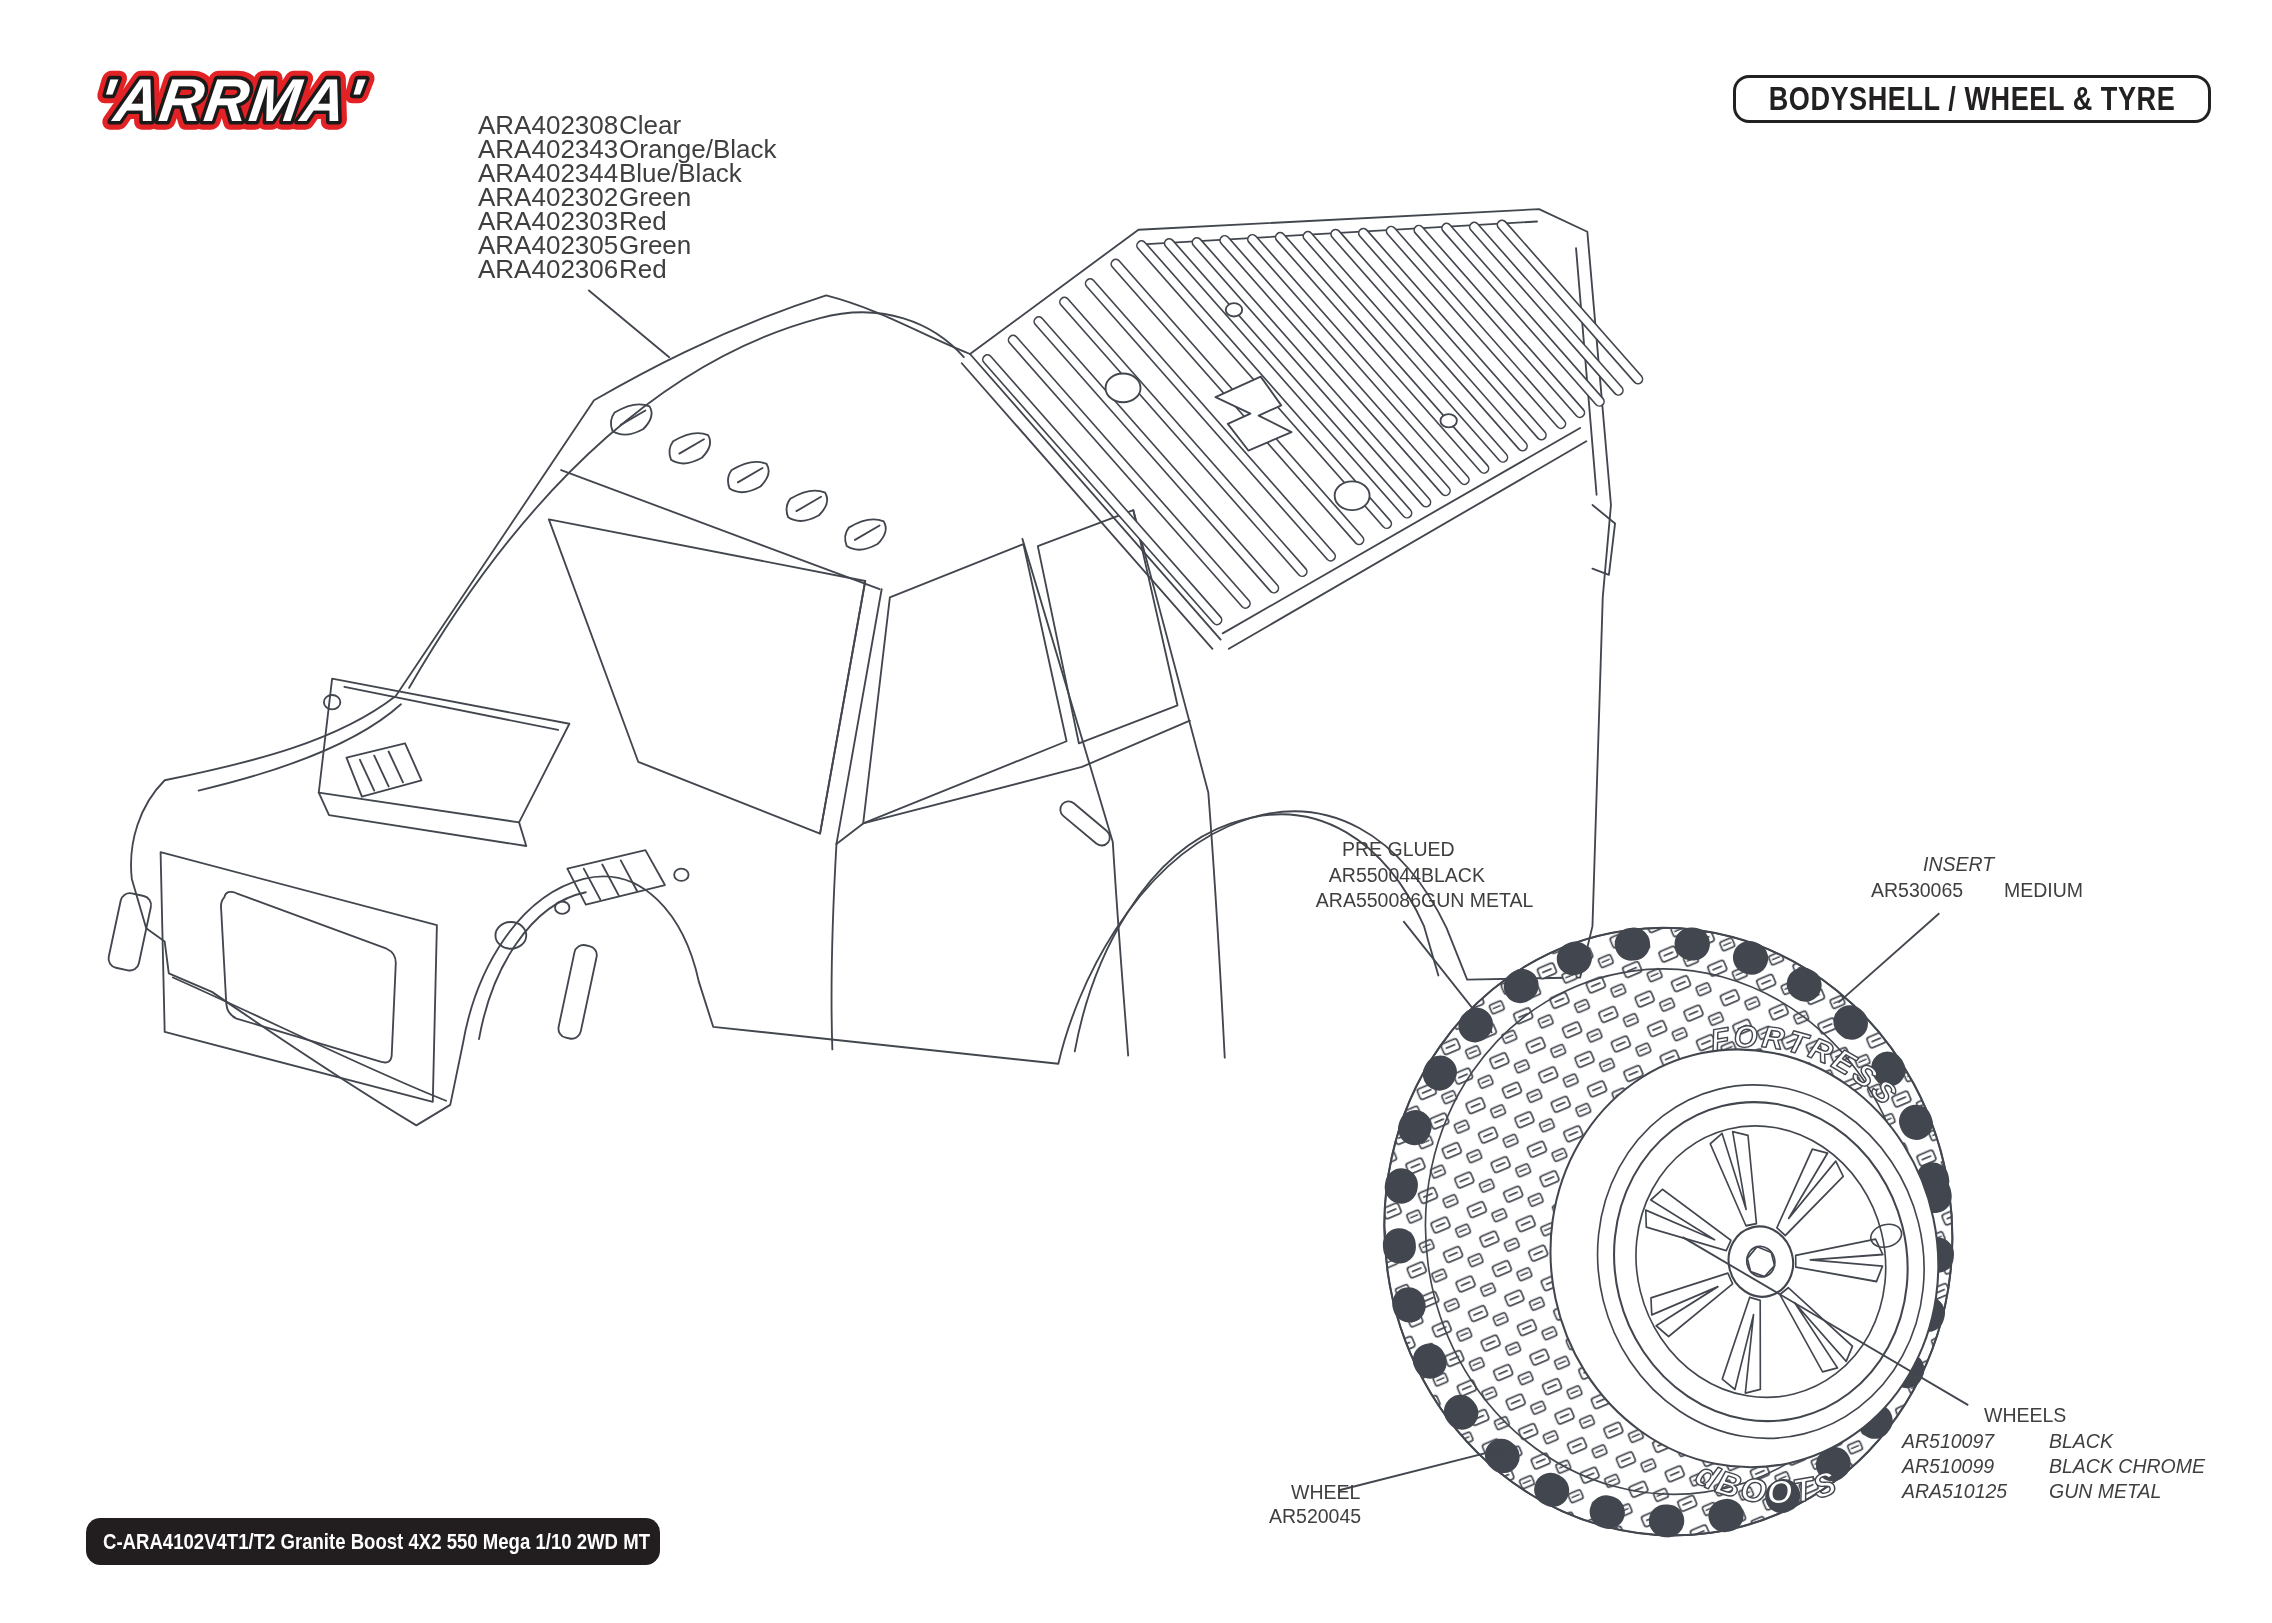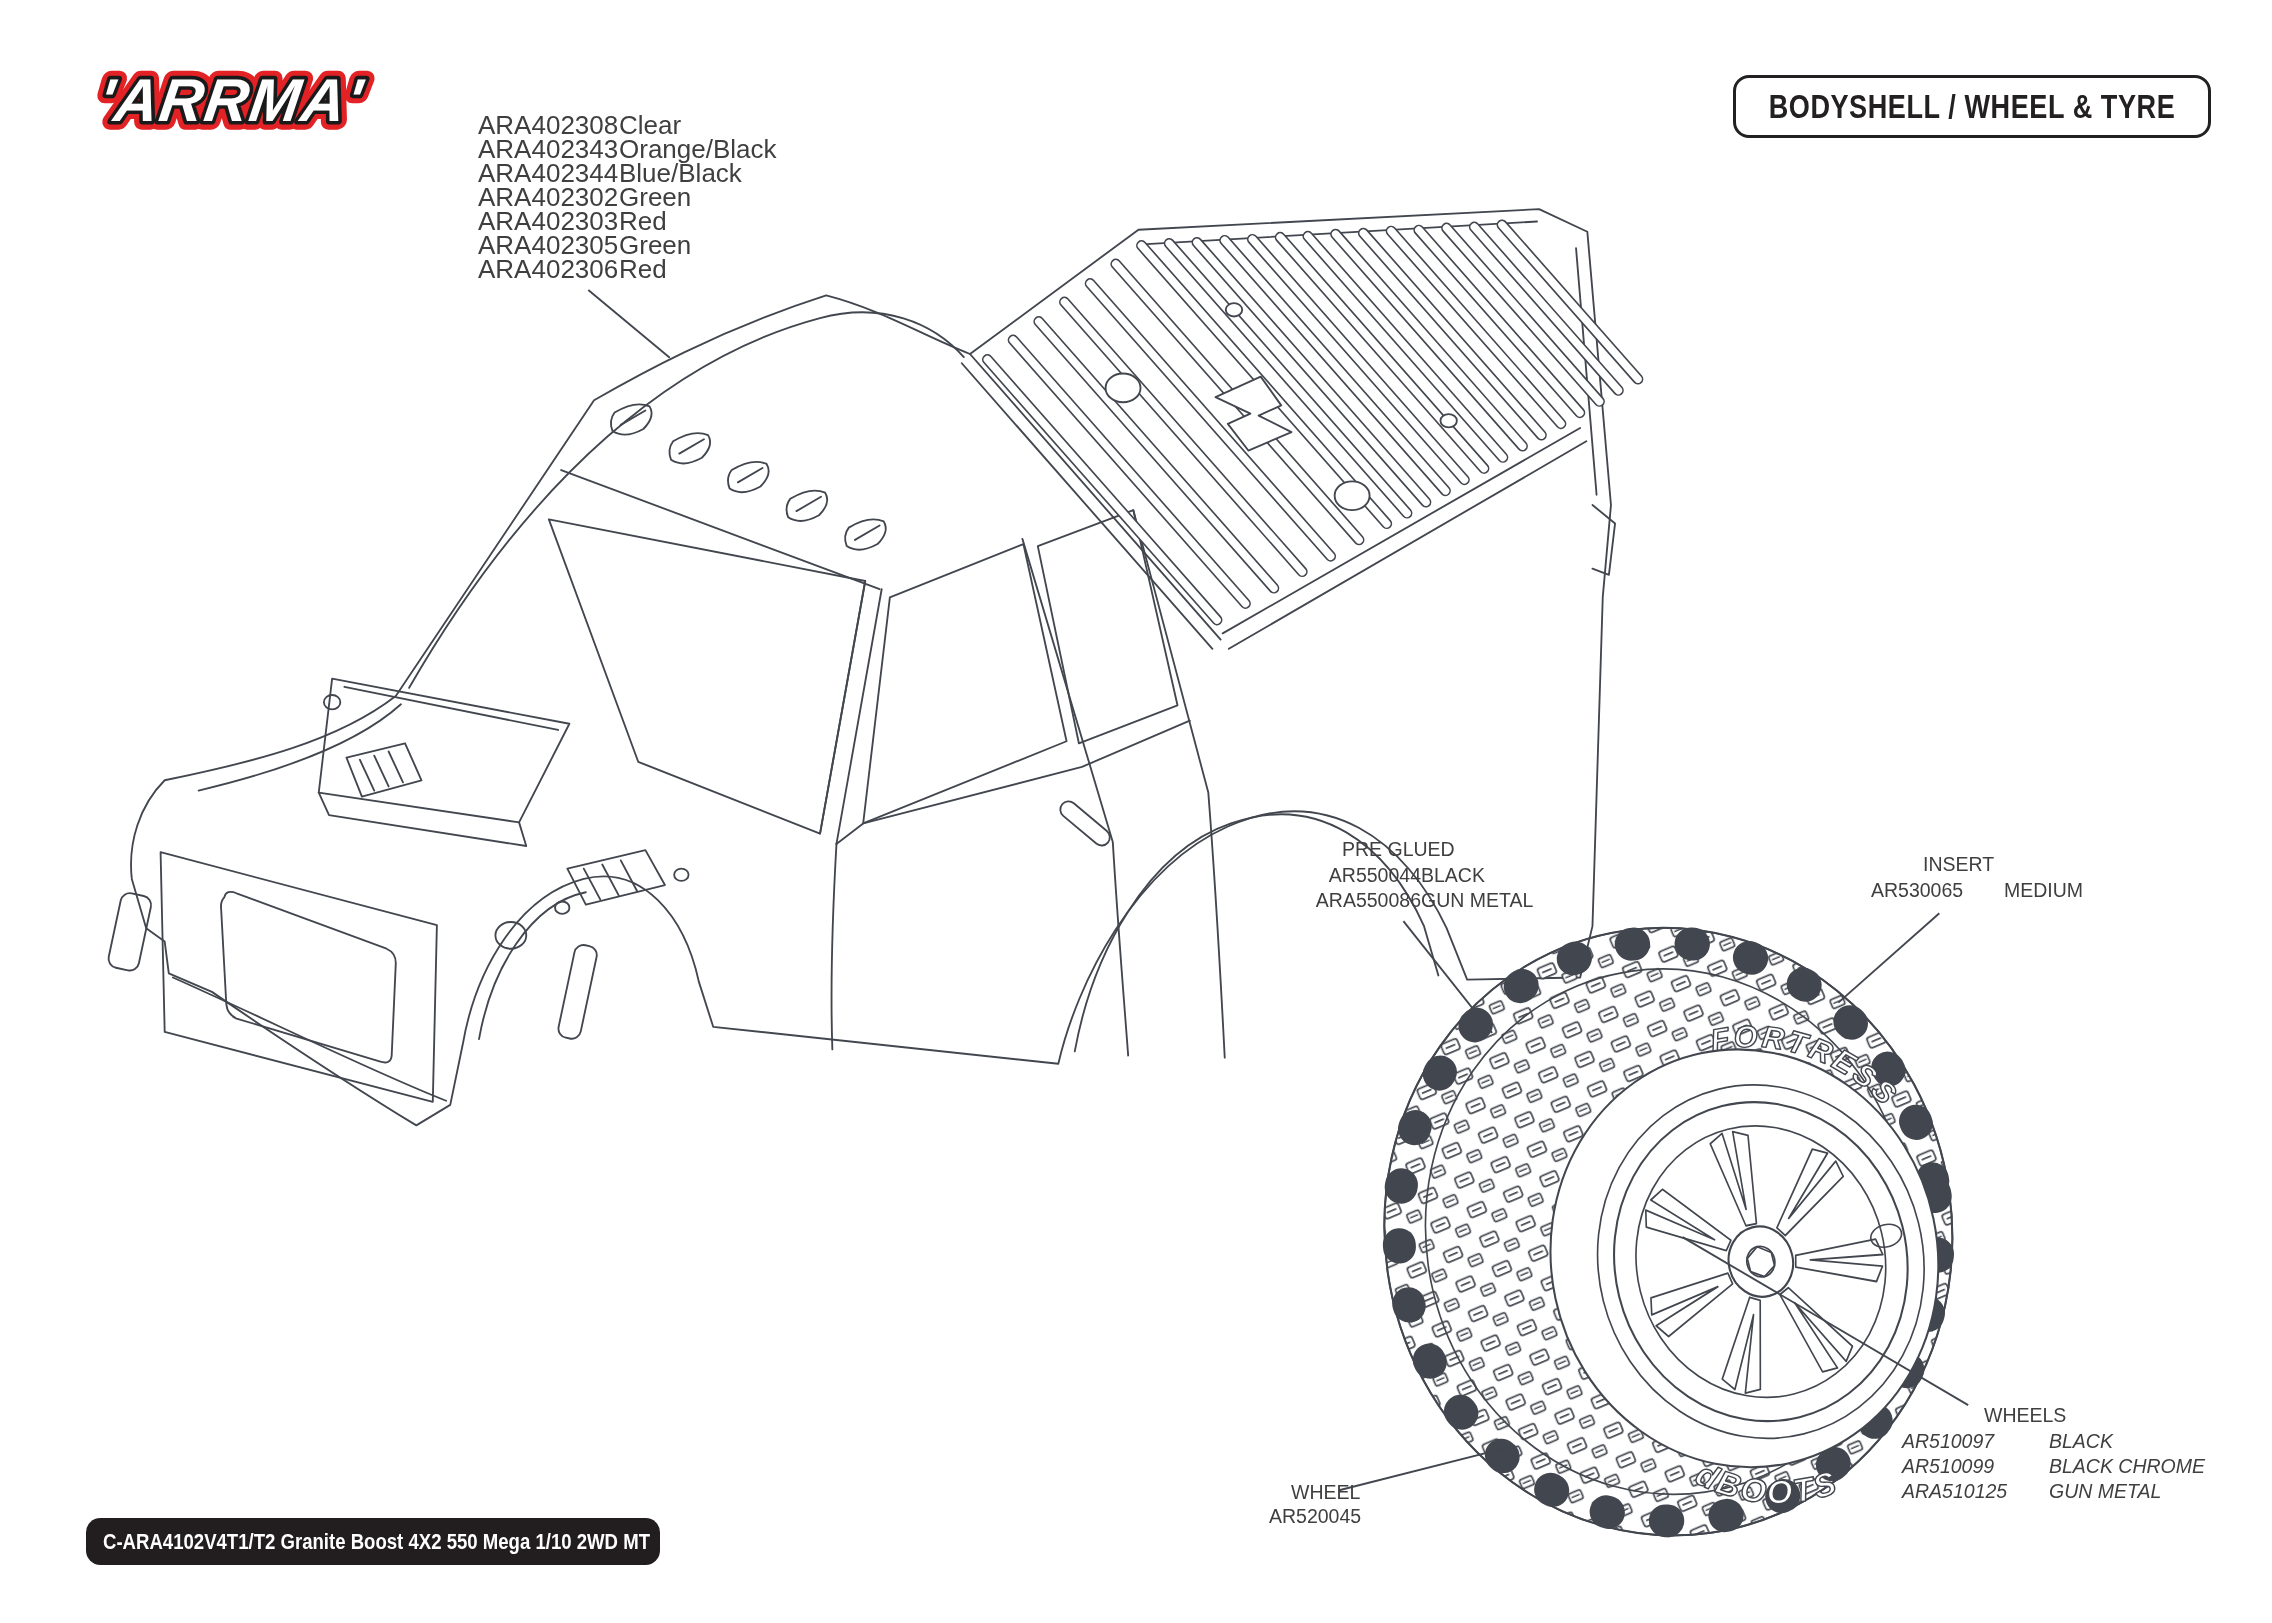--- a/index.html
+++ b/index.html
@@ -6,38 +6,38 @@
   body{
     width:2273px;height:1623px;position:relative;background:#ffffff;overflow:hidden;
     font-family:"Liberation Sans","DejaVu Sans",sans-serif;color:#3f3f3f;
   }
   .abs{position:absolute;}
   svg{display:block;overflow:visible;}
   
   #logo{left:85px;top:66px;width:335px;height:69px;}
   
   #title-box{
-    left:1733px;top:75px;width:478px;height:63px;box-sizing:border-box;
+    left:1733px;top:75px;width:478px;height:48px;box-sizing:border-box;
     border:3.6px solid #232022;border-radius:16px;background:#fff;
     display:flex;align-items:center;justify-content:center;
   }
   #title-box .t{
     font-weight:bold;font-size:33px;color:#232022;letter-spacing:0.7px;white-space:nowrap;
     transform:scaleX(0.82);
   }
   
   #bodyshell-list{left:478px;top:113px;font-size:26px;line-height:24px;white-space:nowrap;}
   #bodyshell-list .pcode{display:inline-block;width:141px;}
   
   .callout{font-size:19.5px;line-height:24.5px;white-space:nowrap;color:#3f3f3f;}
   .callout .pcode{display:inline-block;}
   #pre-glued-title{left:1342px;top:837px;}
   #pre-glued-rows{left:1273px;top:863px;}
   #pre-glued-rows .pcode{width:148px;text-align:right;}
-  #insert-title{left:1923px;top:852px;}
+  #insert-title{left:1923px;top:852px;font-style:italic;}
   #insert-rows{left:1871px;top:878px;}
   #insert-rows .pcode{width:133px;}
   #wheels-title{left:1984px;top:1403px;}
   #wheels-rows{left:1902px;top:1429px;line-height:25px;font-style:italic;}
   #wheels-rows .pcode{width:147px;}
   #tire-title{left:1291px;top:1480px;}
   #tire-rows{left:1269px;top:1504px;}
   
   #footer-box{
     left:86px;top:1518px;width:574px;height:47px;box-sizing:border-box;

